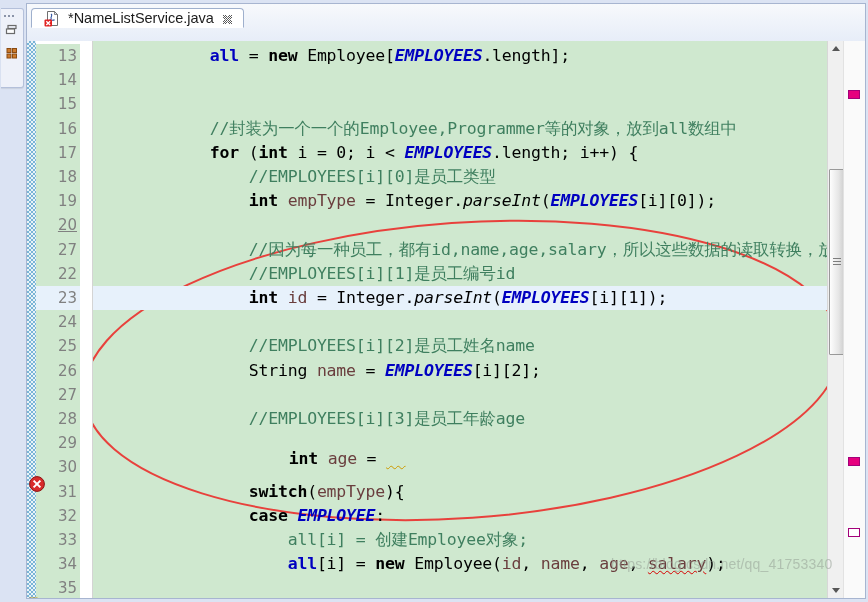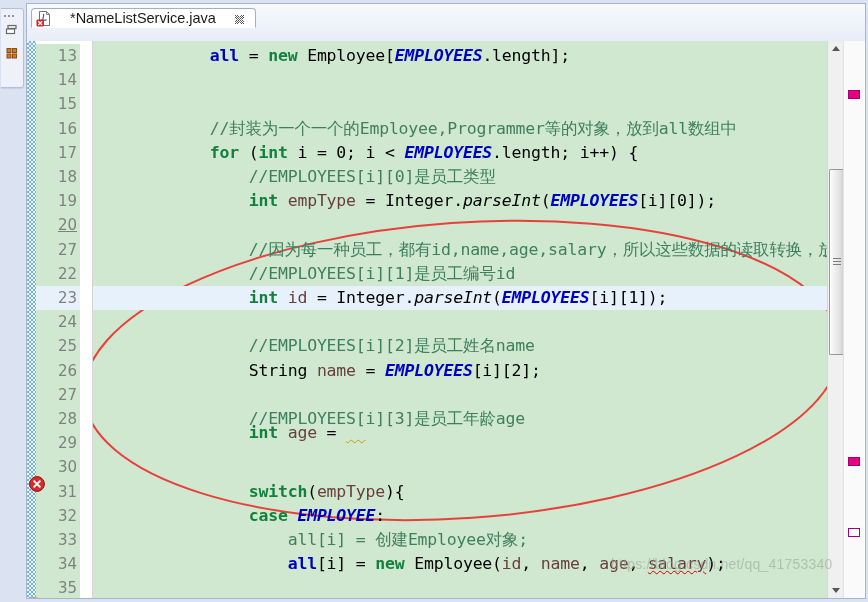--- a/index.html
+++ b/index.html
@@ -76,28 +76,28 @@
     width: 840px; height: 38px;
     background: linear-gradient(#f7f9fc, #e7edf8);
     border: 1px solid #a7b5d0;
     border-bottom: none;
     box-sizing: border-box;
   }
   .editor-tab {
     position: absolute;
     left: 5px; top: 5px;
     height: 20px;
-    padding: 0 9px 0 4px;
+    padding: 0 9px 0 12px;
     background: #ffffff;
     border: 1px solid #9fb0cd;
     border-bottom: 1px solid #ffffff;
     border-radius: 4px 4px 0 0;
     display: flex;
     align-items: center;
-    gap: 17px;
+    gap: 7px;
     box-sizing: border-box;
   }
   .tab-icon {
     position: relative;
     width: 17px; height: 17px;
     flex: none;
   }
   .tab-title {
     font-size: 14.5px;
     color: #1b1b1b;
@@ -192,21 +192,21 @@
     height: 24.2px;
     line-height: 24.2px;
     white-space: pre;
     font-family: "DejaVu Sans Mono", monospace;
     font-size: 16.5px;
     letter-spacing: -0.2px;
     color: #000000;
   }
 
   
-  .kw   { color: #15803d; font-weight: bold; }
+  .kw   { color: #000000; font-weight: bold; }
   .cmt  { color: #3f7f5f; }
   .stat { color: #0000c0; font-weight: bold; font-style: italic; }
   .fld  { color: #0000c0; font-weight: bold; }
   .mth  { color: #000000; font-style: italic; }
   .loc  { color: #6a3e3e; }
   .pln  { color: #000000; }
 
   .squiggle {
     text-decoration: underline;
     text-decoration-style: wavy;
@@ -425,21 +425,21 @@
         <div class="code-line" style="top: 172.4px;"></div>
         <div class="code-line" style="top: 196.6px;"><span class="cmt">                //因为每一种员工，都有id,name,age,salary，所以这些数据的读取转换，放</span></div>
         <div class="code-line" style="top: 220.8px;"><span class="cmt">                //EMPLOYEES[i][1]是员工编号id</span></div>
         <div class="row current" style="top: 245px;"></div>
         <div class="code-line" style="top: 245px;"><span class="pln">                </span><span class="kw">int</span><span class="loc"> id</span><span class="pln"> = Integer.</span><span class="mth">parseInt</span><span class="pln">(</span><span class="stat">EMPLOYEES</span><span class="pln">[i][1]);</span></div>
         <div class="code-line" style="top: 269.2px;"></div>
         <div class="code-line" style="top: 293.4px;"><span class="cmt">                //EMPLOYEES[i][2]是员工姓名name</span></div>
         <div class="code-line" style="top: 317.6px;"><span class="pln">                </span><span class="pln">String</span><span class="loc"> name</span><span class="pln"> = </span><span class="stat">EMPLOYEES</span><span class="pln">[i][2];</span></div>
         <div class="code-line" style="top: 341.8px;"></div>
         <div class="code-line" style="top: 366px;"><span class="cmt">                //EMPLOYEES[i][3]是员工年龄age</span></div>
-        <div class="code-line" style="top: 380px;"><span class="pln">                </span><span class="kw">int</span><span class="loc"> age</span><span class="pln"> = </span><span class="squiggle-y pln">  </span></div>
+        <div class="code-line" style="top: 406px; padding-left: 40px;"><span class="pln">                </span><span class="kw">int</span><span class="loc"> age</span><span class="pln"> = </span><span class="squiggle-y pln">  </span></div>
         <div class="code-line" style="top: 414.4px;"></div>
         <div class="code-line" style="top: 462.8px;"><span class="pln">                </span><span class="kw">case</span><span class="pln"> </span><span class="stat">EMPLOYEE</span><span class="pln">:</span></div>
         <div class="code-line" style="top: 438.6px;"><span class="pln">                </span><span class="kw">switch</span><span class="pln">(</span><span class="loc">empType</span><span class="pln">){</span></div>
         <div class="code-line" style="top: 487px; position: absolute;"><span class="cmt">                    all[i] = 创建Employee对象;</span></div>
         <div class="code-line" style="top: 511.2px;"><span class="pln">                    </span><span class="fld">all</span><span class="pln">[i]</span><span class="pln"> = </span><span class="kw">new</span><span class="pln"> Employee(</span><span class="loc">id</span><span class="pln">, </span><span class="loc">name</span><span class="pln">, </span><span class="loc">age</span><span class="pln">, </span><span class="loc squiggle">salary</span><span class="pln">);</span></div>
       </div>
 
     <div class="v-scroll">
       <div class="arrow up">
         <svg width="16" height="16" viewBox="0 0 16 16">

